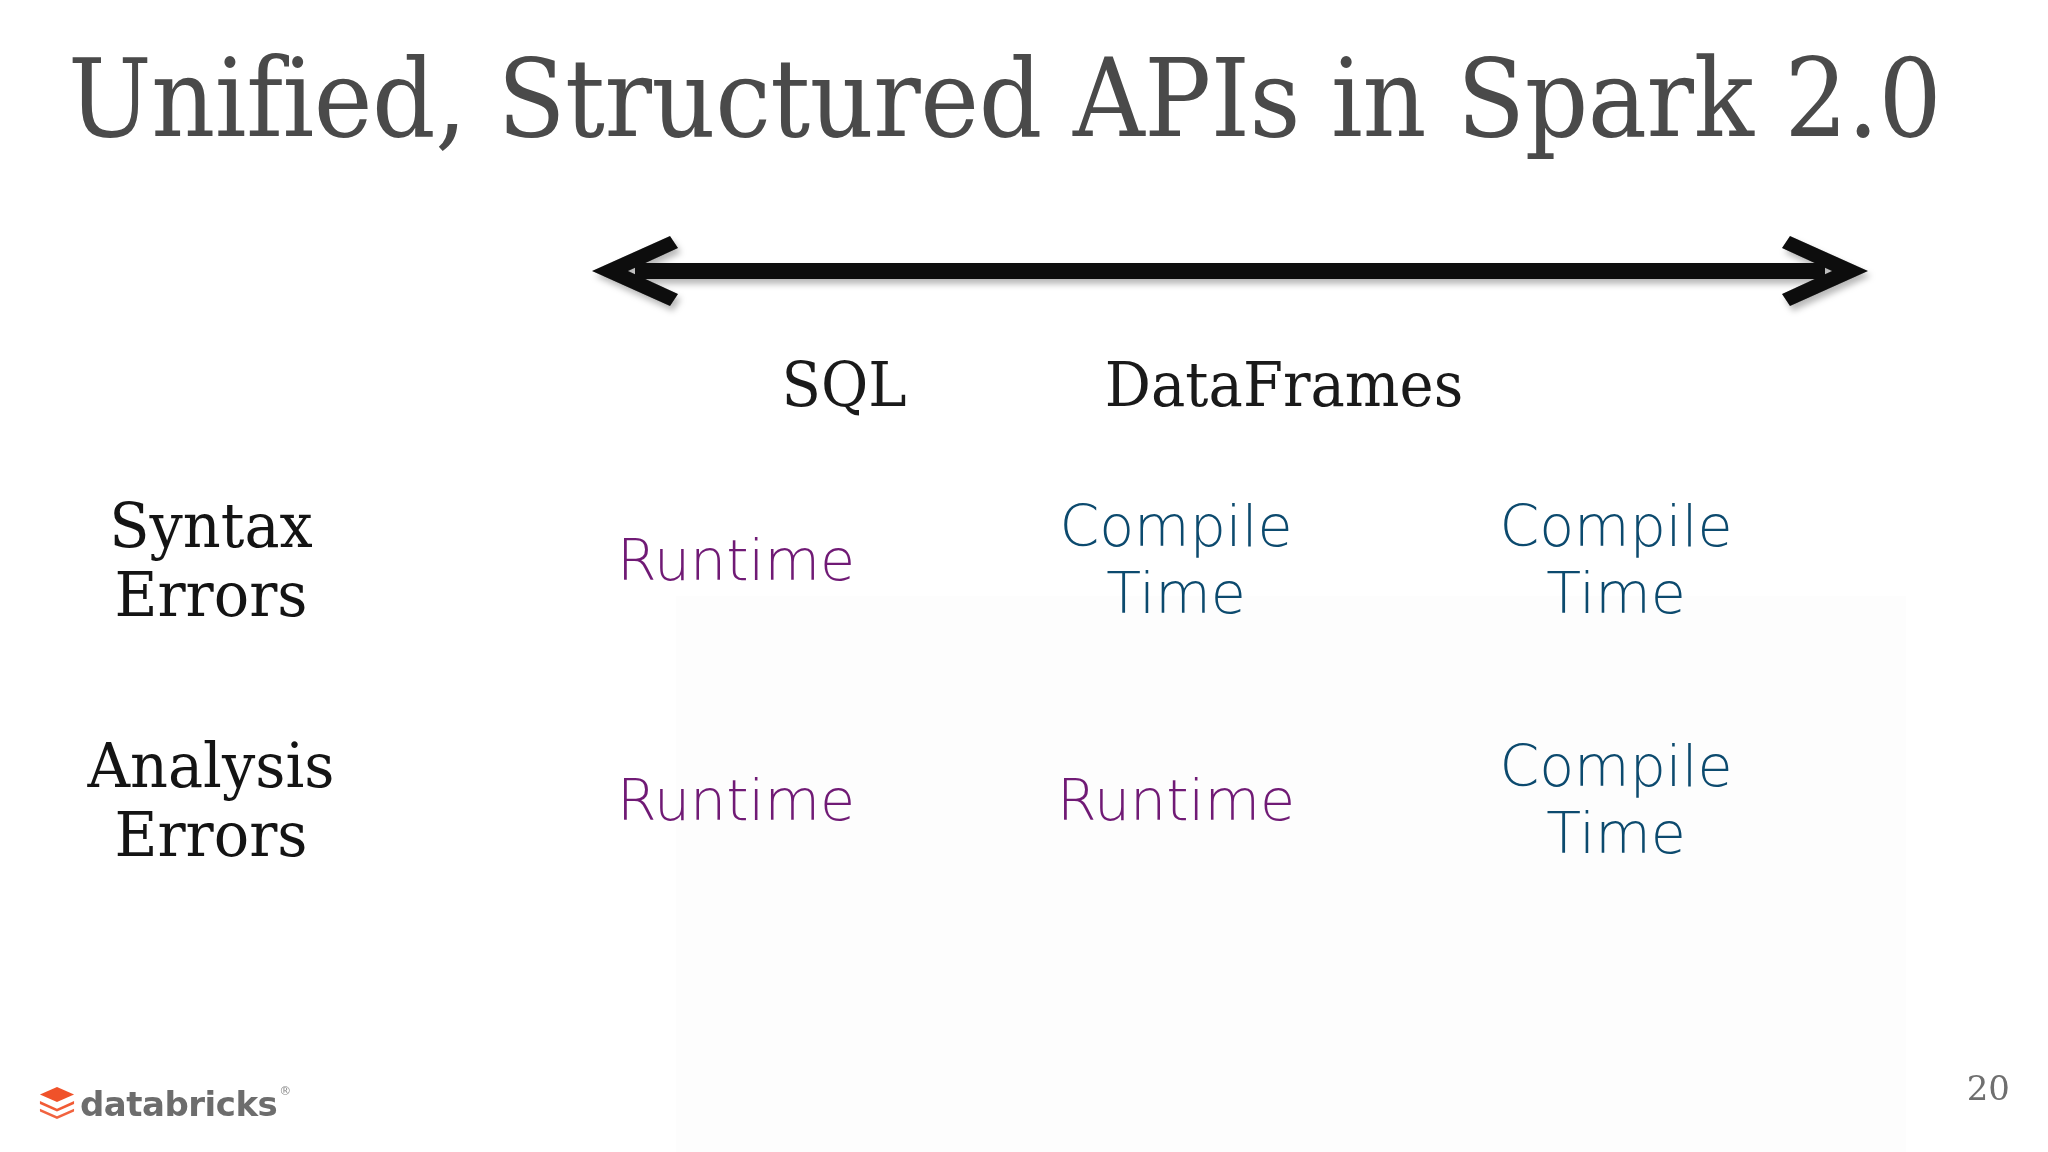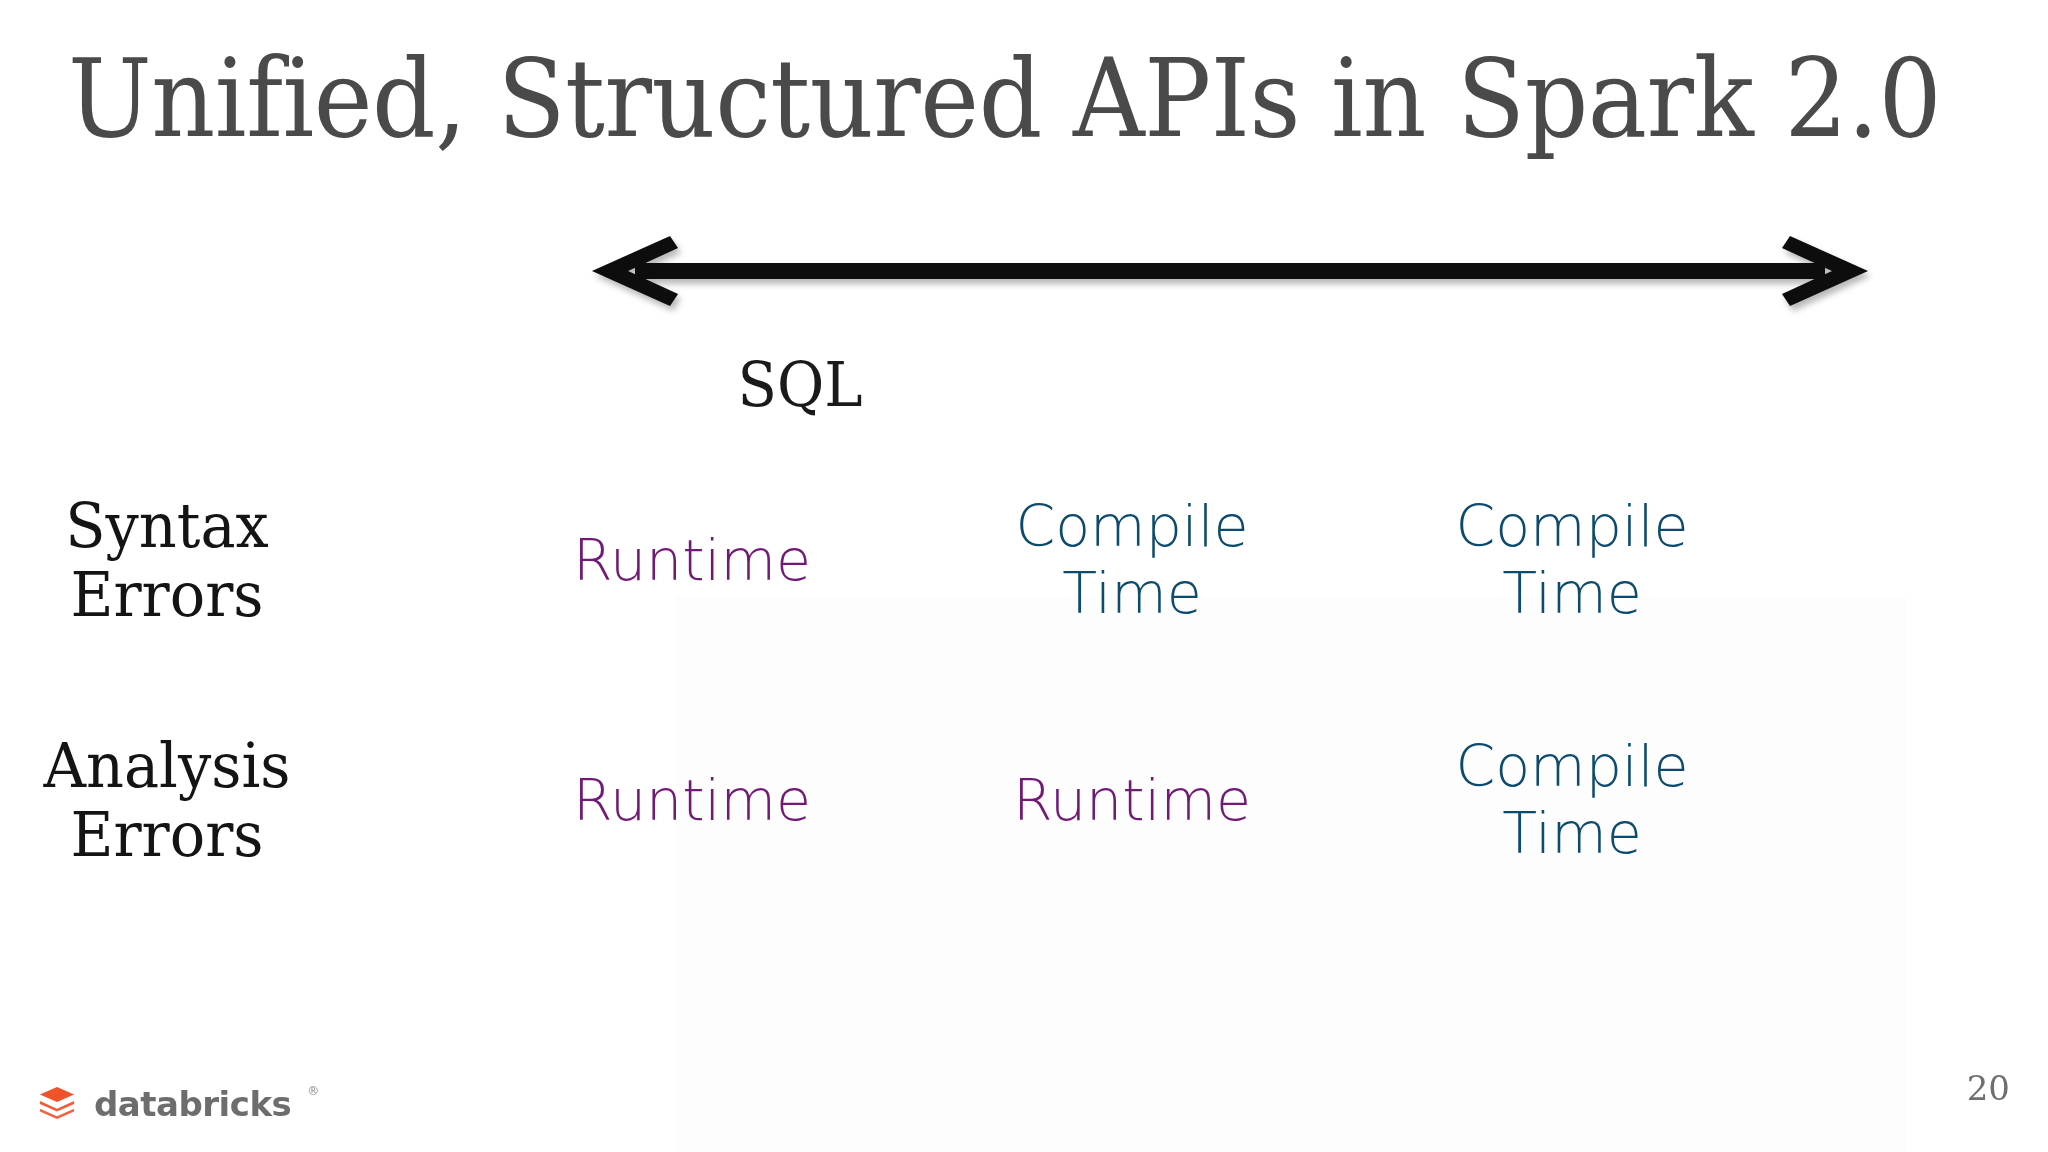--- a/index.html
+++ b/index.html
@@ -53,20 +53,21 @@
     height: 90px;
   }
   .arrow-wrap svg { display: block; }
 
   
   .matrix {
     position: absolute;
     left: 0px;
     top: 330px;
     width: 1792px;
+    padding-left: 44px;
   }
   .grid-row {
     display: flex;
     align-items: center;
   }
 
   .cell-rowlabel {
     width: 580px;
     flex: 0 0 580px;
     text-align: center;
@@ -116,21 +117,21 @@
   .val-runtime { color: #701a75; }
   .val-compile { color: #0c4a6e; }
 
   
   .logo {
     position: absolute;
     left: 38px;
     top: 1082px;
     display: flex;
     align-items: center;
-    gap: 18px;
+    gap: 4px;
     height: 42px;
   }
   .logo-mark { width: 38px; height: 36px; display: block; }
   .logo-text {
     font-family: "DejaVu Sans", "Liberation Sans", sans-serif;
     font-weight: 700;
     font-size: 34px;
     color: #6d6d6d;
     letter-spacing: -0.5px;
     line-height: 1;
@@ -181,20 +182,23 @@
     </svg>
   </div>
 
   <div class="matrix">
 
     <div class="grid-row header-row">
       <div class="cell-rowlabel"></div>
       <div class="cell-col">
         <div class="col-header">SQL</div>
       </div>
+      <div class="cell-col">
+        <div class="col-header">DataFrames</div>
+      </div>
     </div>
 
     <div class="grid-row body-row">
       <div class="cell-rowlabel">
         <div class="row-label">
           <span class="l1">Syntax</span>
           <span class="l2">Errors</span>
         </div>
       </div>
       <div class="cell-col">

